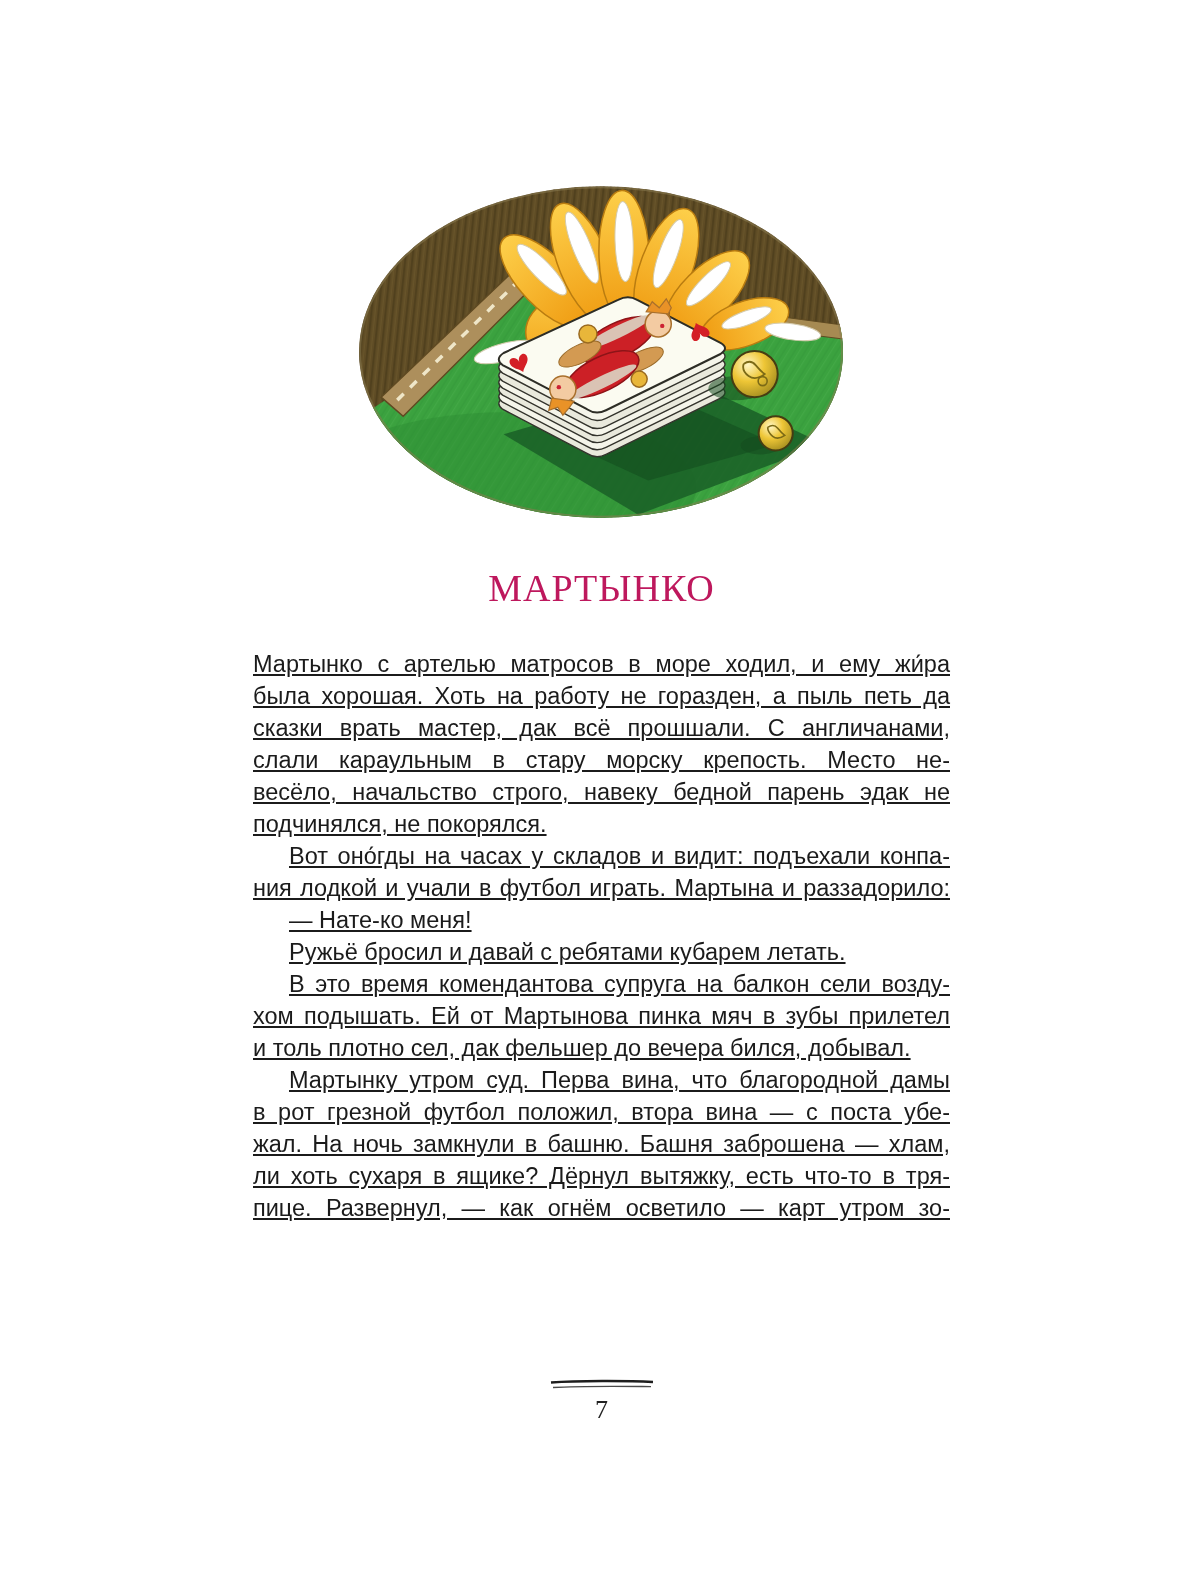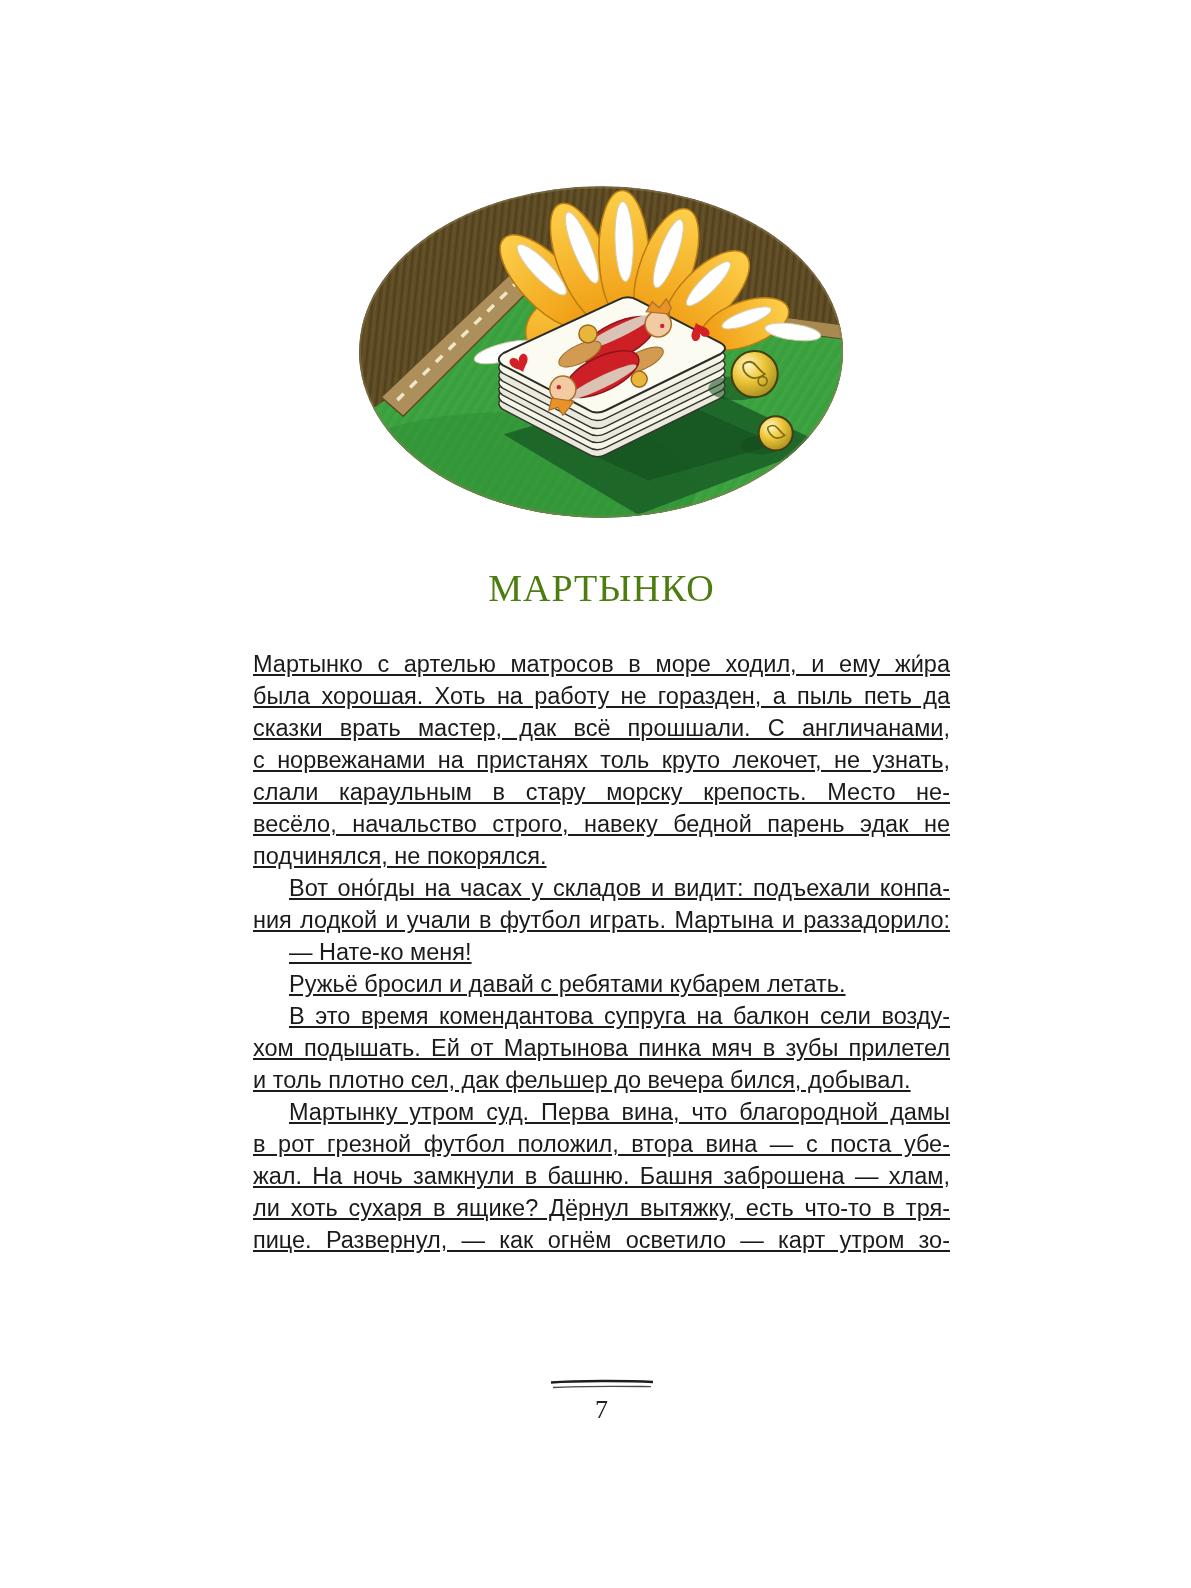--- a/index.html
+++ b/index.html
@@ -142,27 +142,26 @@
           <ellipse cx="404" cy="263" rx="20" ry="9" fill="#14491e" opacity="0.5"></ellipse>
           <circle cx="419" cy="251" r="17" fill="url(#ballg)" stroke="#463d12" stroke-width="2"></circle>
           <path d="M 411,245 q 6,-4 10,1 t 7,7 q -7,5 -12,1 t -5,-9" fill="none" stroke="#7c6a16" stroke-width="1.6"></path>
         </g>
 
         <ellipse cx="245" cy="170" rx="240" ry="164" fill="none" stroke="#8a7c52" stroke-width="2" opacity="0.55"></ellipse>
       </g>
     </svg>
   </div>
 
-  <h1 class="title" style="color: #4d7c0f;">МАРТЫНКО</h1>
+  <h1 class="title" style="color: #be185d;">МАРТЫНКО</h1>
 
   <div class="body">
       <div class="line jst">Мартынко с артелью матросов в море ходил, и ему жи́ра</div>
       <div class="line jst">была хорошая. Хоть на работу не горазден, а пыль петь да</div>
       <div class="line jst">сказки врать мастер, дак всё прошшали. С англичанами,</div>
-      <div class="line jst">с норвежанами на пристанях толь круто лекочет, не узнать,</div>
       <div class="line jst">слали караульным в стару морску крепость. Место не-</div>
       <div class="line jst">весёло, начальство строго, навеку бедной парень эдак не</div>
       <div class="line">подчинялся, не покорялся.</div>
       <div class="line ind jst">Вот оно́гды на часах у складов и видит: подъехали конпа-</div>
       <div class="line jst">ния лодкой и учали в футбол играть. Мартына и раззадорило:</div>
       <div class="line ind">— Нате-ко меня!</div>
       <div class="line ind">Ружьё бросил и давай с ребятами кубарем летать.</div>
       <div class="line ind jst">В это время комендантова супруга на балкон сели возду-</div>
       <div class="line jst">хом подышать. Ей от Мартынова пинка мяч в зубы прилетел</div>
       <div class="line">и толь плотно сел, дак фельшер до вечера бился, добывал.</div>

